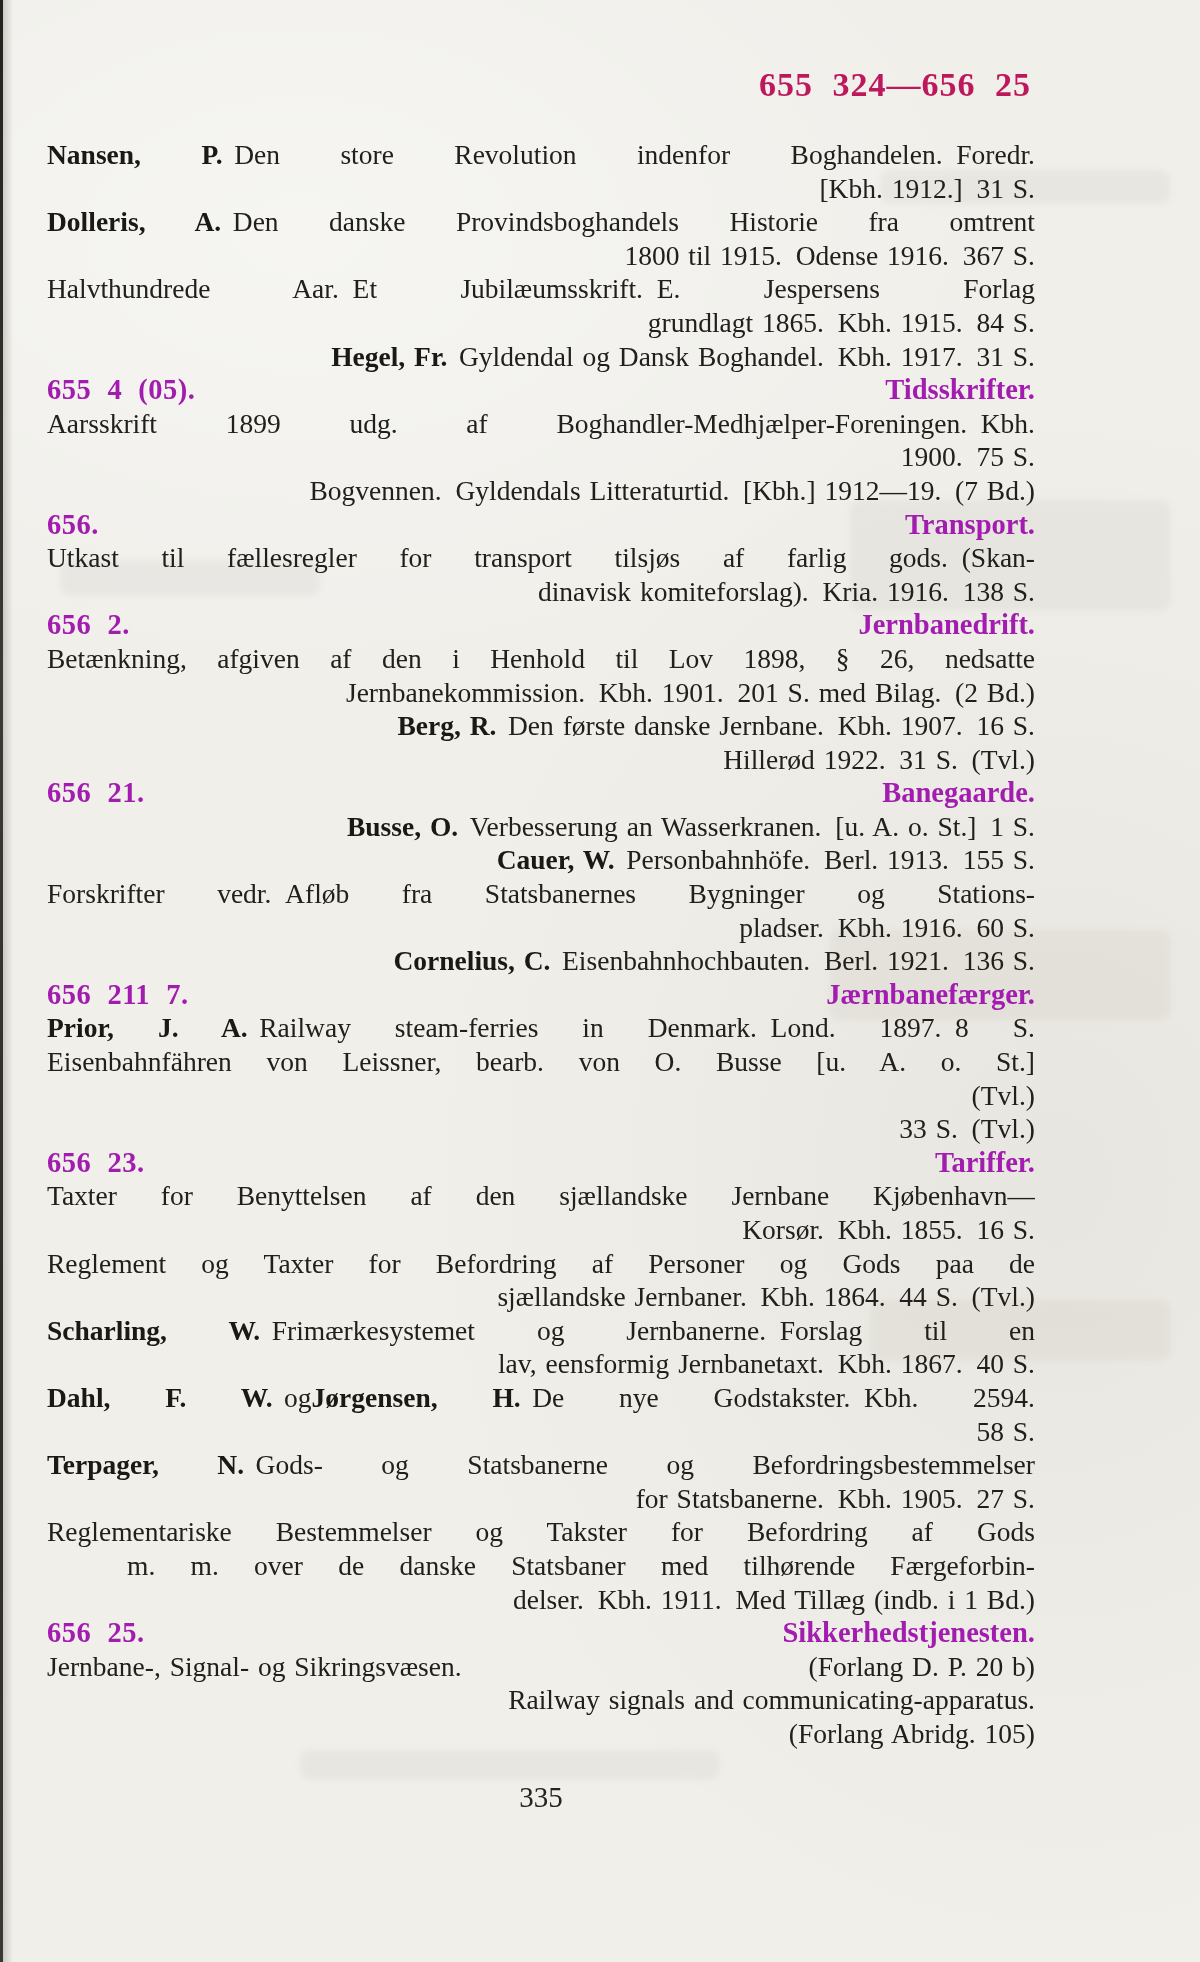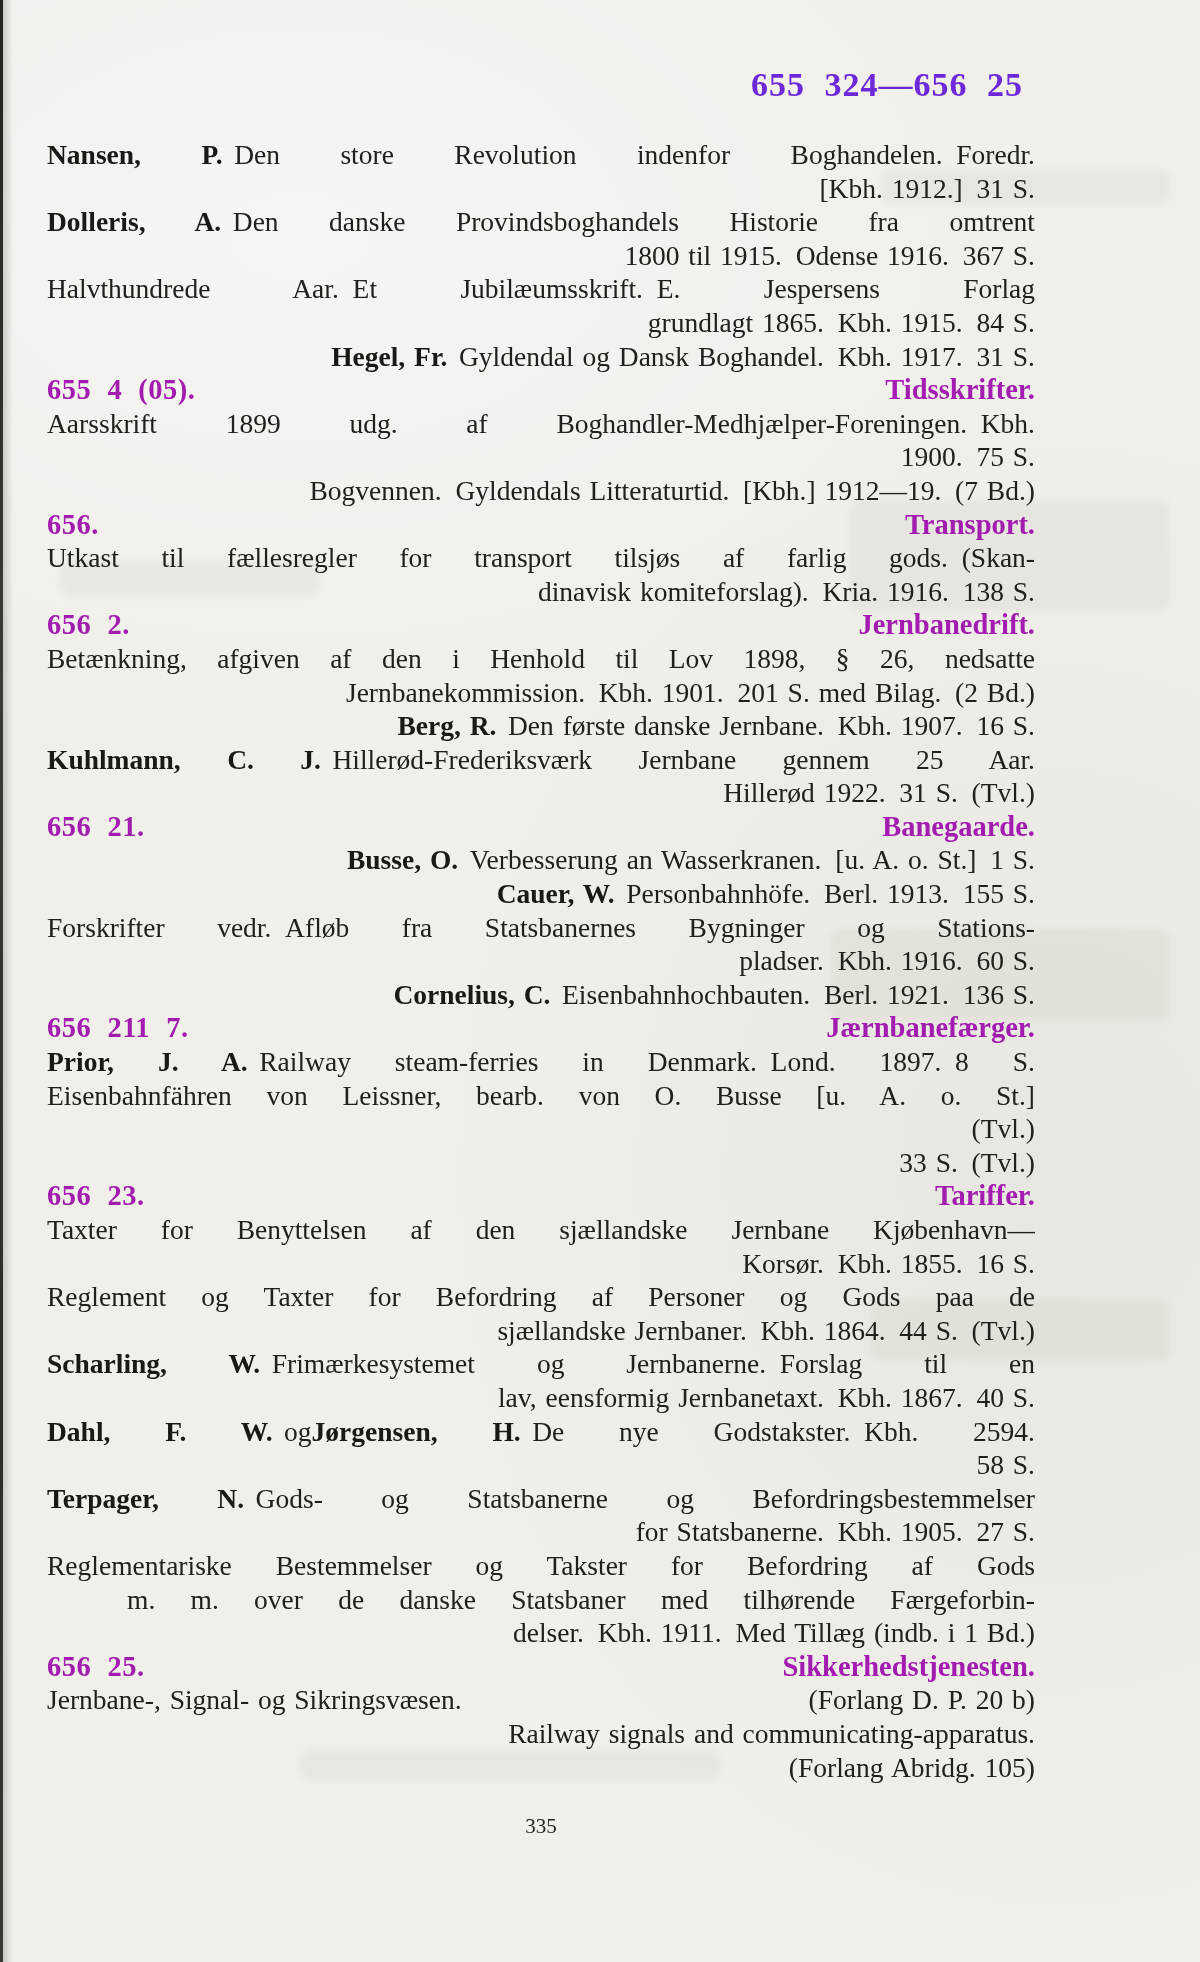--- a/index.html
+++ b/index.html
@@ -23,25 +23,25 @@
     background:linear-gradient(to right, rgba(70,66,55,.22), transparent);
   }
   .bleed {
     position:absolute; background:rgba(105,100,78,.055);
     border-radius:10px; filter:blur(3px);
   }
   .page {
     position:absolute; left:47px; top:0; width:988px;
   }
   .page-header {
-    margin-top:68px; margin-right:12px;
+    margin-top:68px; margin-right:4px;
     text-align:right;
     font-weight:bold; font-size:34px; line-height:1;
     word-spacing:10px; letter-spacing:1px;
-    color:#6d28d9;
+    color:#be185d;
   }
   .text-column {
     margin-top:36px;
     font-size:27.5px; line-height:33.6px;
     word-spacing:2px;
     color:#22201c;
   }
   .line, .heading-row, .split-row {
     margin:0; height:33.6px; overflow:hidden;
   }
@@ -56,21 +56,21 @@
   .line.right { text-align:right; }
   .b { font-weight:bold; margin-right:0.42em; color:#1b1915; }
   .heading-row, .split-row {
     display:flex; justify-content:space-between;
   }
   .heading-row { font-weight:bold; color:#a21caf; font-size:28.5px;text-align:center; }
   .heading-row .num { word-spacing:0.3em; letter-spacing:0.5px; }
   .page-number {
     margin-top:30px;
     text-align:center;
-    font-size:21px;
+    font-size:29px;
     color:#26241f;
   }
 </style>
 </head>
 <body>
 
 <div class="scan-edge"></div>
 <div class="scan-fade"></div>
 
 <div class="bleed" style="left:880px; top:170px;  width:290px; height:34px;"></div>
@@ -104,21 +104,20 @@
       </div>
       <p class="line just"><span>Utkast til fællesregler for transport tilsjøs af farlig gods. (Skan-</span></p>
       <p class="line indent"><span>dinavisk komiteforslag). Kria. 1916. 138 S.</span></p>
       <div class="heading-row">
         <span class="num">656 2.</span>
         <span>Jernbanedrift.</span>
       </div>
       <p class="line just"><span>Betænkning, afgiven af den i Henhold til Lov 1898, § 26, nedsatte</span></p>
       <p class="line indent"><span>Jernbanekommission. Kbh. 1901. 201 S. med Bilag. (2 Bd.)</span></p>
       <p class="line"><span class="b">Berg, R.</span><span>Den første danske Jernbane. Kbh. 1907. 16 S.</span></p>
-      <p class="line just"><span class="b">Kuhlmann, C. J.</span><span>Hillerød-Frederiksværk Jernbane gennem 25 Aar.</span></p>
       <p class="line indent"><span>Hillerød 1922. 31 S. (Tvl.)</span></p>
       <div class="heading-row">
         <span class="num">656 21.</span>
         <span>Banegaarde.</span>
       </div>
       <p class="line"><span class="b">Busse, O.</span><span>Verbesserung an Wasserkranen. [u. A. o. St.] 1 S.</span></p>
       <p class="line"><span class="b">Cauer, W.</span><span>Personbahnhöfe. Berl. 1913. 155 S.</span></p>
       <p class="line just"><span>Forskrifter vedr. Afløb fra Statsbanernes Bygninger og Stations-</span></p>
       <p class="line indent"><span>pladser. Kbh. 1916. 60 S.</span></p>
       <p class="line"><span class="b">Cornelius, C.</span><span>Eisenbahnhochbauten. Berl. 1921. 136 S.</span></p>

